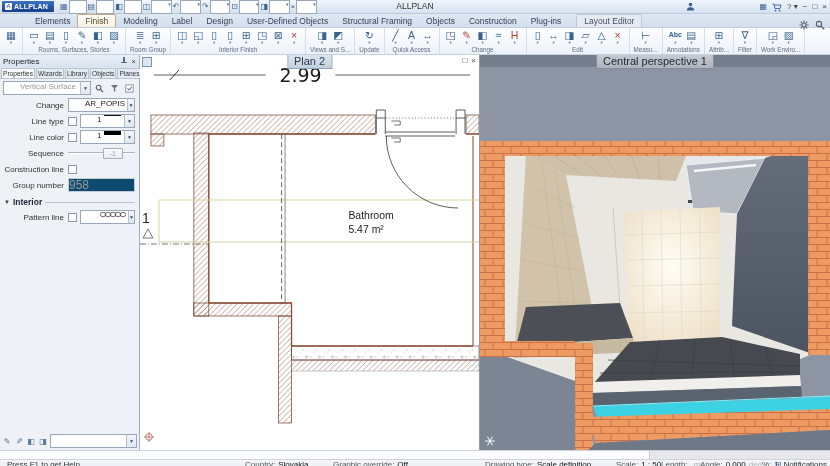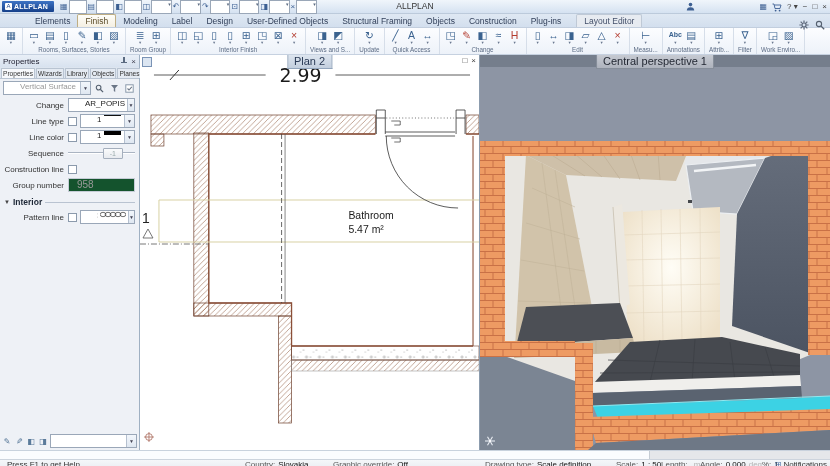--- a/index.html
+++ b/index.html
@@ -66,21 +66,21 @@
   .psec .ln{flex:1;border-top:1px solid #b9c3d1;margin-top:1px;}
   .prow{display:flex;align-items:center;height:16px;padding:0 4px 0 0;}
   .plabel{width:64px;text-align:right;font-size:8px;color:#333;padding-right:4px;white-space:nowrap;flex-shrink:0;}
   .pcheck{width:7px;height:7px;border:1px solid #8b9aac;background:#fff;margin-right:3px;flex-shrink:0;}
   .dd{flex:1;display:flex;align-items:flex-start;border:1px solid #9aa7b8;background:#fff;height:12px;font-size:8px;color:#222;padding-left:16px;min-width:0;}
   .dd .ddv{white-space:nowrap;overflow:hidden;}
   .dd .dda{margin-left:auto;width:9px;align-self:stretch;display:flex;align-items:center;justify-content:center;
     background:linear-gradient(#f2f6fb,#dfe7f1);border-left:1px solid #b5c0cf;font-size:5px;color:#445;}
   .pline{flex:1;border-top:1px solid #111;margin:0 3px;min-width:10px;}
   .pbar{flex:1;height:4px;background:#000;margin:0 3px;min-width:10px;}
-  .pdis{flex:1;height:12px;border:1px solid #c5ccd6;background:#14532d;color:#999;font-size:10px;padding-left:8px;line-height:12px;}
+  .pdis{flex:1;height:12px;border:1px solid #c5ccd6;background:#0c4a6e;color:#999;font-size:12px;padding-left:0;line-height:12px;}
   .slider{flex:1;position:relative;height:12px;}
   .slider:before{content:"";position:absolute;left:0;right:0;top:5px;border-top:1px solid #aab4c2;border-bottom:1px solid #fff;}
   .sthumb{position:absolute;left:52%;top:1px;width:18px;height:9px;border:1px solid #a5afbd;background:linear-gradient(#fafbfc,#e8ebef);
     font-size:7px;color:#9aa;text-align:center;line-height:9px;border-radius:1px;}
   #pbottom{position:absolute;bottom:2px;left:2px;right:2px;display:flex;align-items:center;gap:2px;}
   #pbottom .bico{font-size:8px;color:#5a7a9a;width:10px;text-align:center;}
   #pbottom .flip{display:inline-block;transform:scaleX(-1);}
   #pbottom .dd{height:12px;}
 
   

